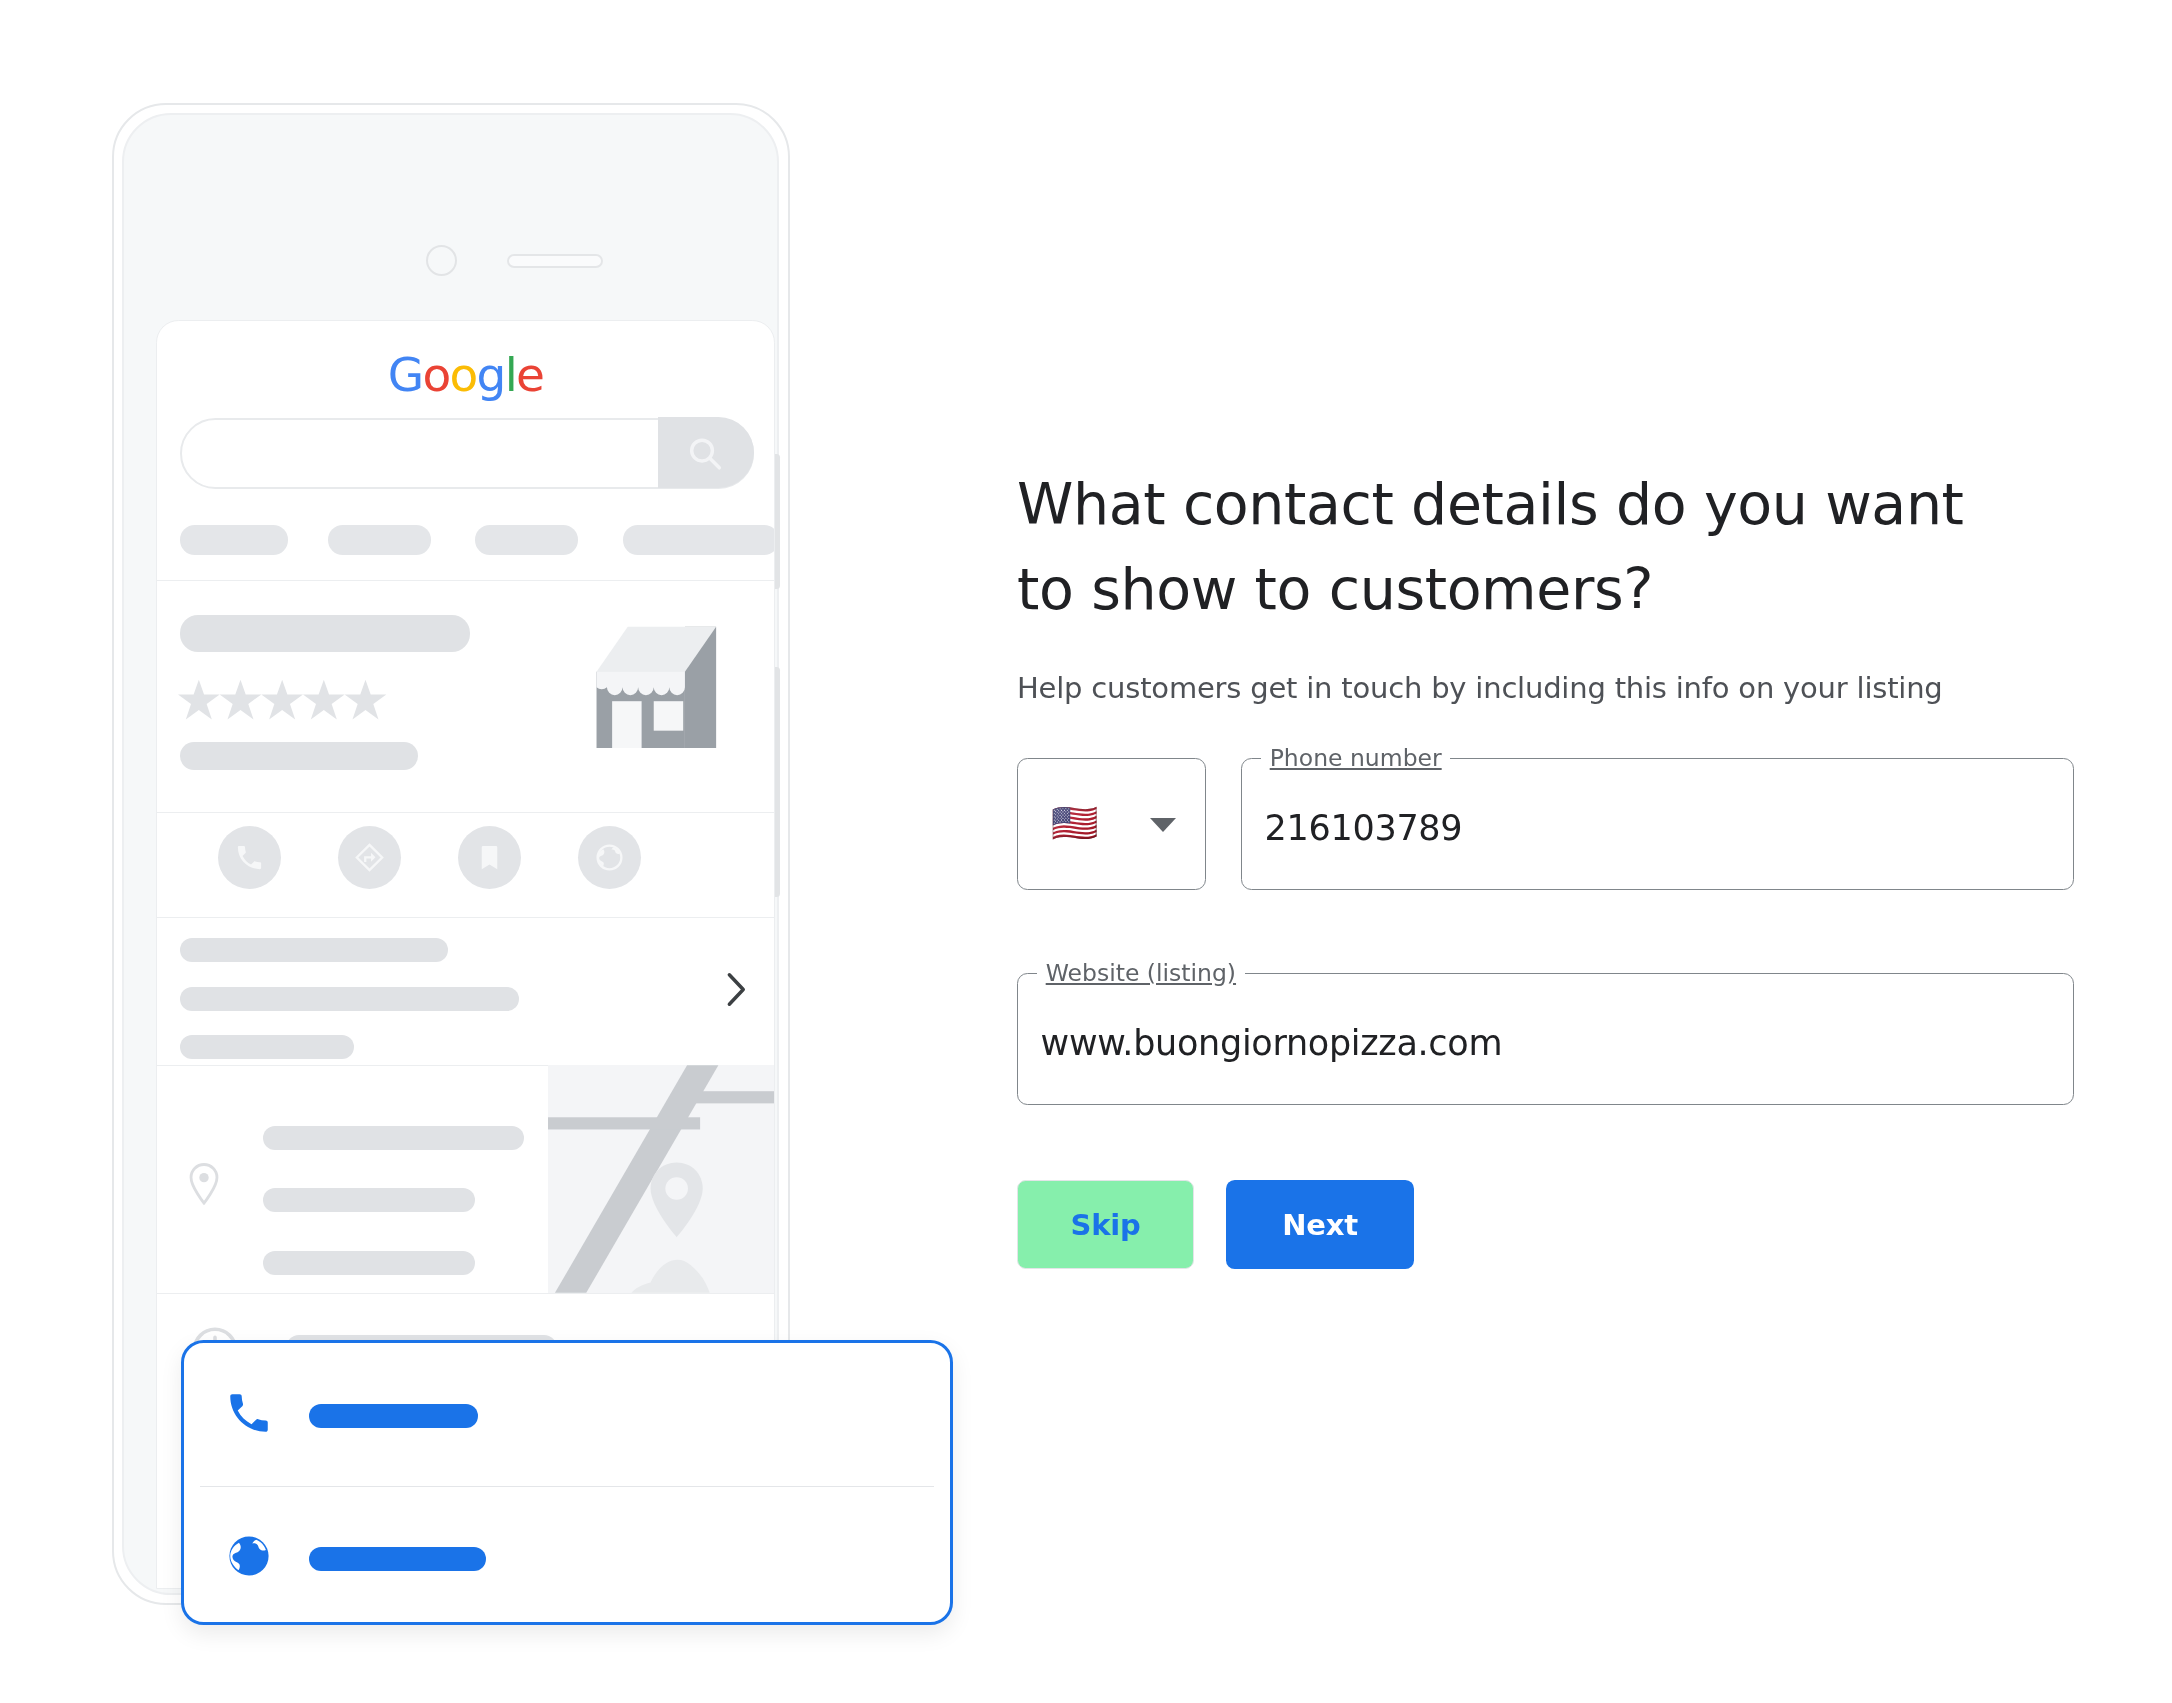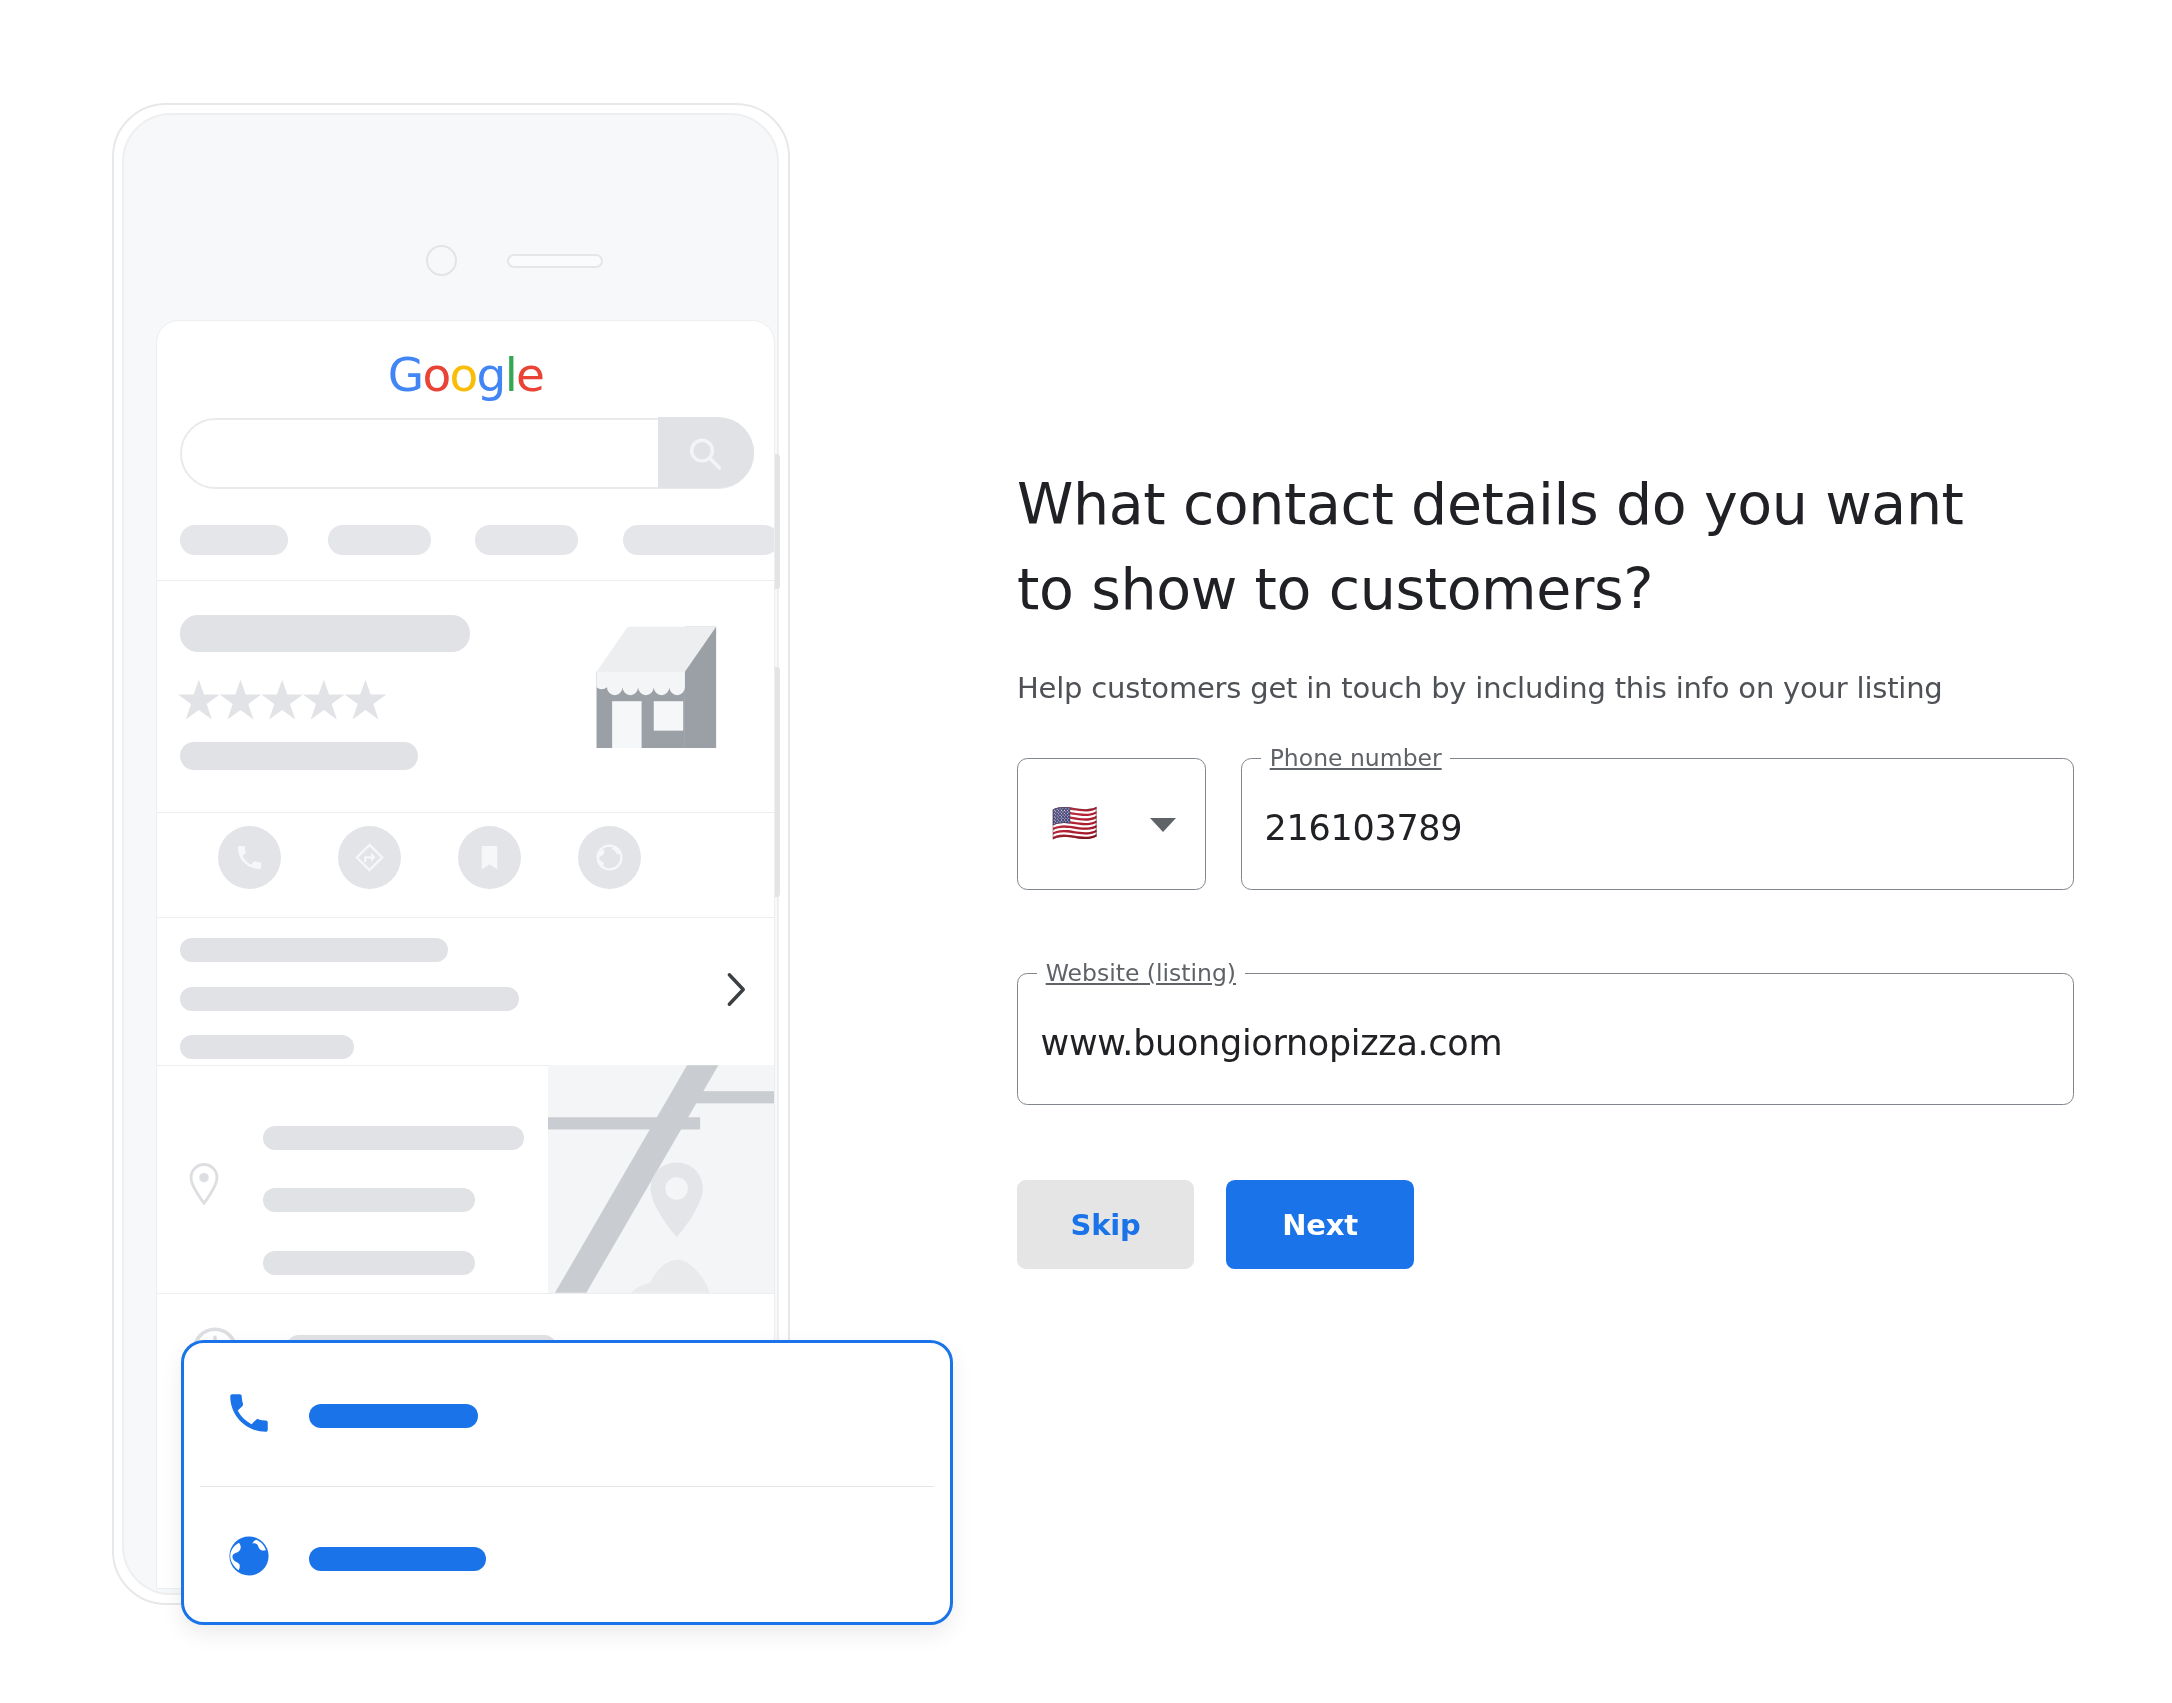--- a/index.html
+++ b/index.html
@@ -330,21 +330,21 @@
     font-weight: bold;
     display: flex;
     align-items: center;
     justify-content: center;
     box-sizing: border-box;
     cursor: pointer;
     letter-spacing: -0.2px;
   }
   #skip-button {
     left: 0; top: 1180px; width: 177px; height: 89px;
-    background: #e5e5e5;
+    background: #86efac;
     border: 1.7px solid #e3e5e8;
     color: #1a73e8;
   }
   #next-button {
     left: 209px; top: 1180px; width: 188px; height: 89px;
     background: #1a73e8;
     border: none;
     color: #ffffff;
     text-align: right;
   }

